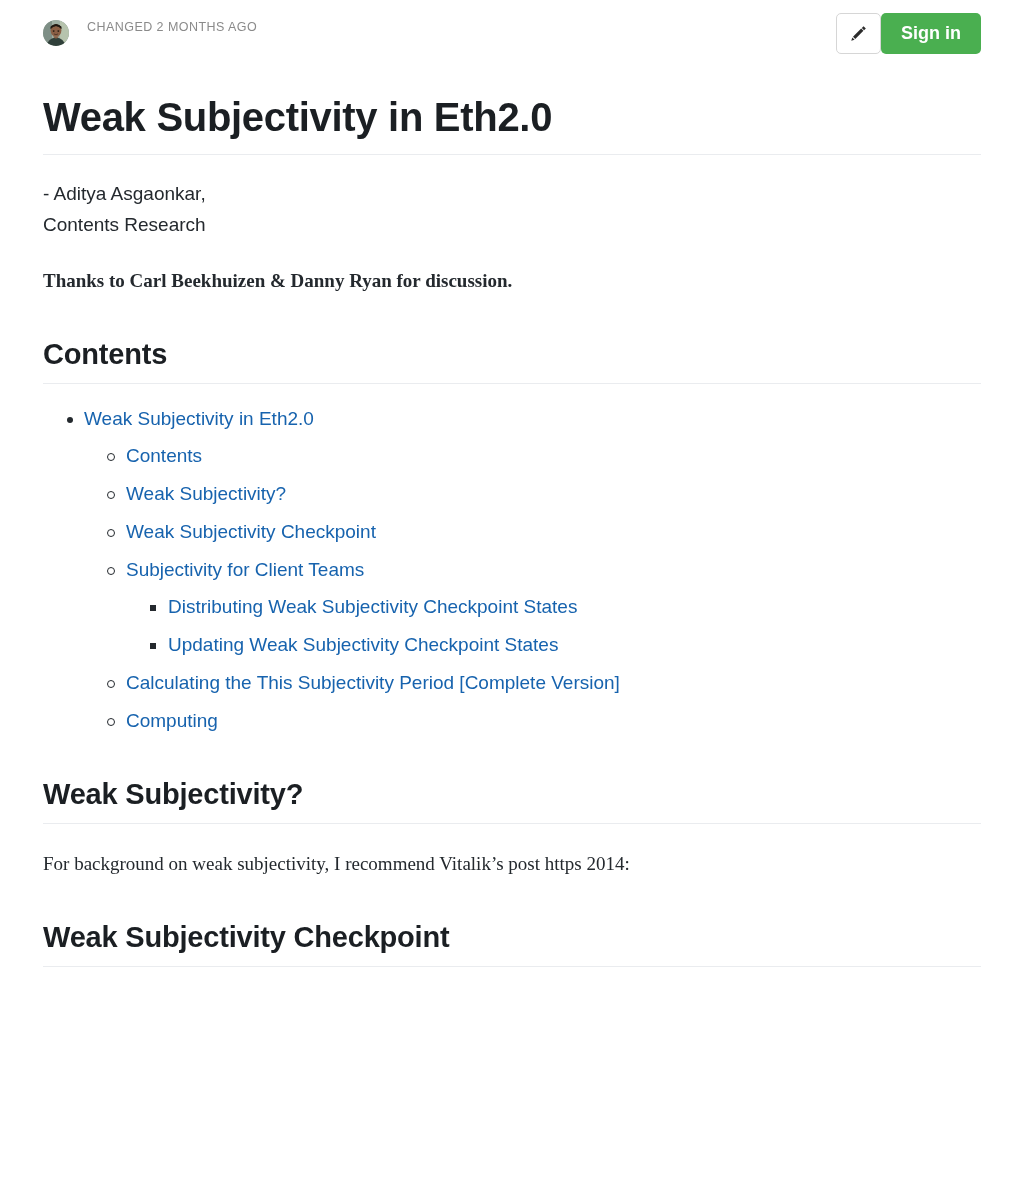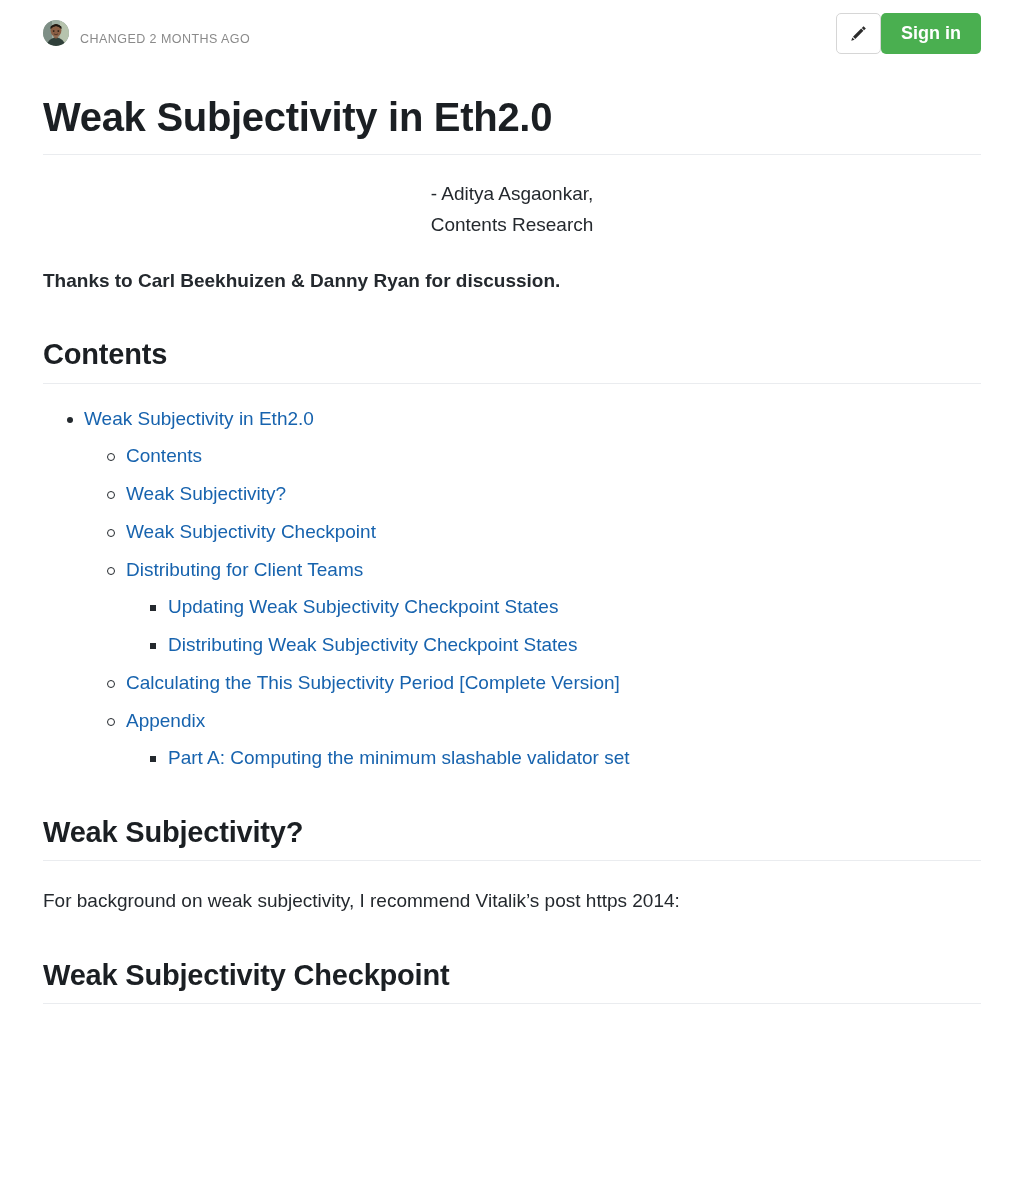--- a/index.html
+++ b/index.html
@@ -27,22 +27,22 @@
   
   .topbar {
     display: flex;
     align-items: center;
     justify-content: space-between;
     height: 66px;
     padding: 0 9px 0 9px;
   }
   .meta {
     display: flex;
-    align-items: flex-end;
-    gap: 11px;
+    align-items: flex-start;
+    gap: 18px;
   }
   .avatar {
     width: 26px;
     height: 26px;
     border-radius: 50%;
     overflow: hidden;
     flex: 0 0 auto;
     background: #b9c2bd;
     position: relative;
     box-shadow: 0 0 0 1px rgba(0,0,0,.08) inset;
@@ -112,25 +112,26 @@
     padding-bottom: 10px;
     border-bottom: 1px solid #eaecef;
     color: #1b1f23;
   }
 
   p.body-text {
     font-size: 19px;
     line-height: 1.62;
     margin: 25px 0 0 0;
     color: #24292e;
+    font-family: Liberation Serif, serif;
   }
   p.body-text.strong { font-weight: 700; }
 
   .byline {
-    text-align: center;
+    text-align: left;
     font-size: 19px;
     line-height: 1.62;
     margin: 24px 0 0 0;
     color: #24292e;
   }
   .byline .line { display: block; }
 
   a.link {
     color: #1763ae;
     text-decoration: none;
@@ -261,41 +262,38 @@
           <li>
             <a class="link">Weak Subjectivity?</a>
           </li>
 
           <li>
             <a class="link">Weak Subjectivity Checkpoint</a>
           </li>
 
 
           <li>
-            <a class="link">Distributing for Client Teams</a>
+            <a class="link">Subjectivity for Client Teams</a>
             <ul class="lvl3">
+              <li>
+                <a class="link">Distributing Weak Subjectivity Checkpoint States</a>
+              </li>
               <li>
                 <a class="link">Updating Weak Subjectivity Checkpoint States</a>
               </li>
-              <li>
-                <a class="link">Distributing Weak Subjectivity Checkpoint States</a>
-              </li>
             </ul>
           </li>
 
           <li>
             <a class="link">Calculating the This Subjectivity Period [Complete Version]</a>
           </li>
 
           <li>
-            <a class="link">Appendix</a>
+            <a class="link">Computing</a>
             <ul class="lvl3">
-              <li>
-                <a class="link">Part A: Computing the minimum slashable validator set</a>
-              </li>
             </ul>
           </li>
 
         </ul>
       </li>
     </ul>
 
     <h2 class="section-title">Weak Subjectivity?</h2>
 
     <p class="body-text">

